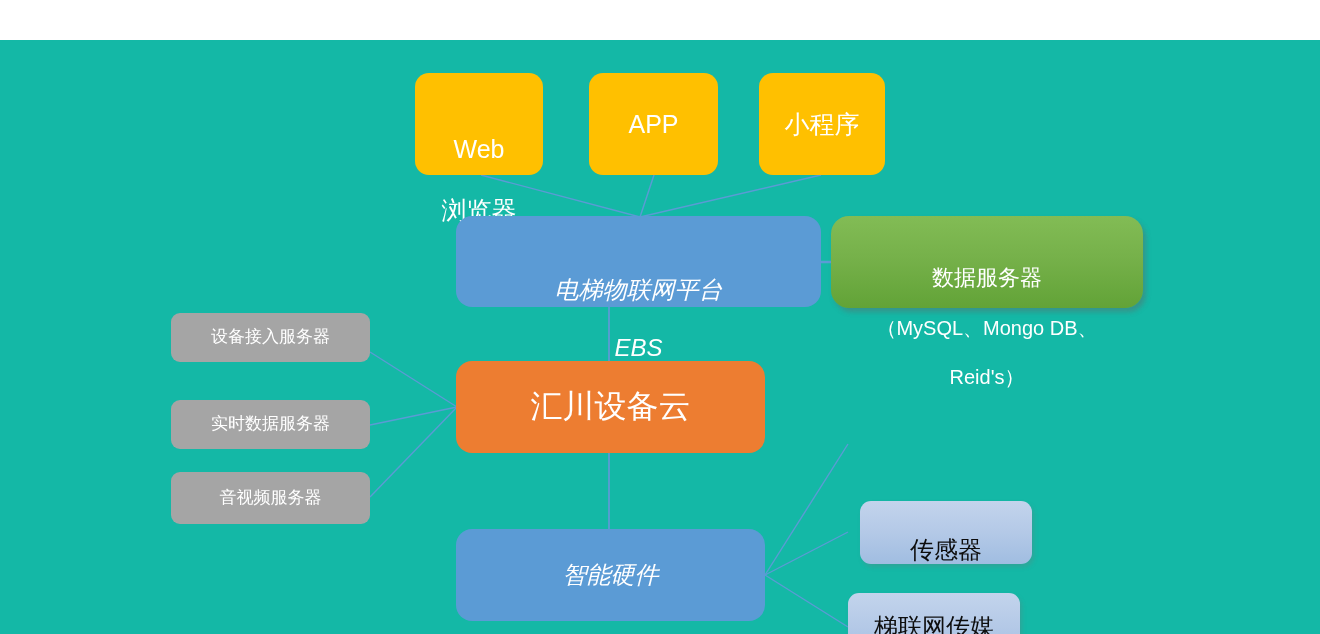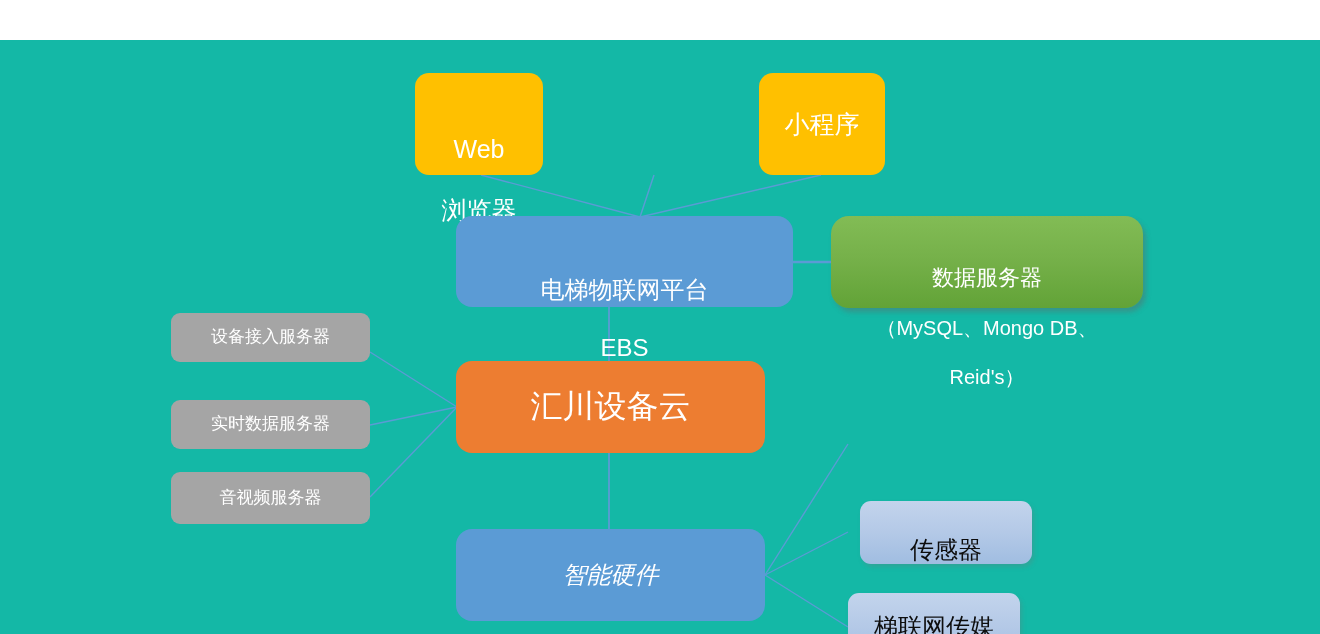--- a/index.html
+++ b/index.html
@@ -124,26 +124,29 @@
     </g>
   </svg>
 
   <div class="node client stack2" style="left:415px; top:33px; width:128px; height:102px;">
     <div>
       <span class="l1">Web</span>
       <span class="l2">浏览器</span>
     </div>
   </div>
 
+  <div class="node client" style="left:589px; top:33px; width:129px; height:102px;">
+    <span>APP</span>
+  </div>
 
   <div class="node client" style="left:759px; top:33px; width:126px; height:102px;">
     <span>小程序</span>
   </div>
 
-  <div class="node platform stack2" style="left:456px; top:176px; width:337px; height:91px;">
+  <div class="node platform stack2" style="left:456px; top:176px; width:365px; height:91px;font-style:italic;">
     <div>
       <span class="l1">电梯物联网平台</span>
       <span class="l2">EBS</span>
     </div>
   </div>
 
   <div class="node datastore stack2" style="left:831px; top:176px; width:312px; height:92px;">
     <div>
       <span class="l1 title">数据服务器</span>
       <span class="l2">（MySQL、Mongo DB、</span>

